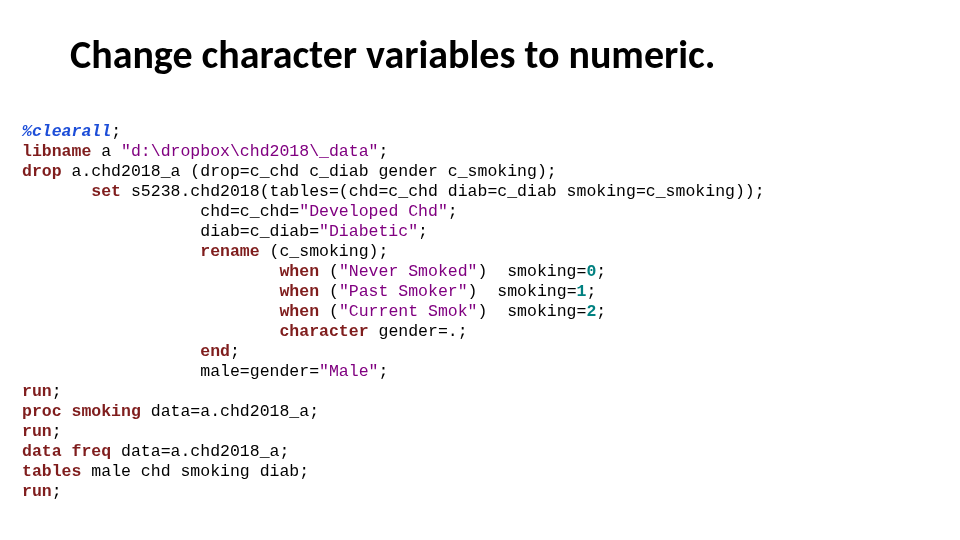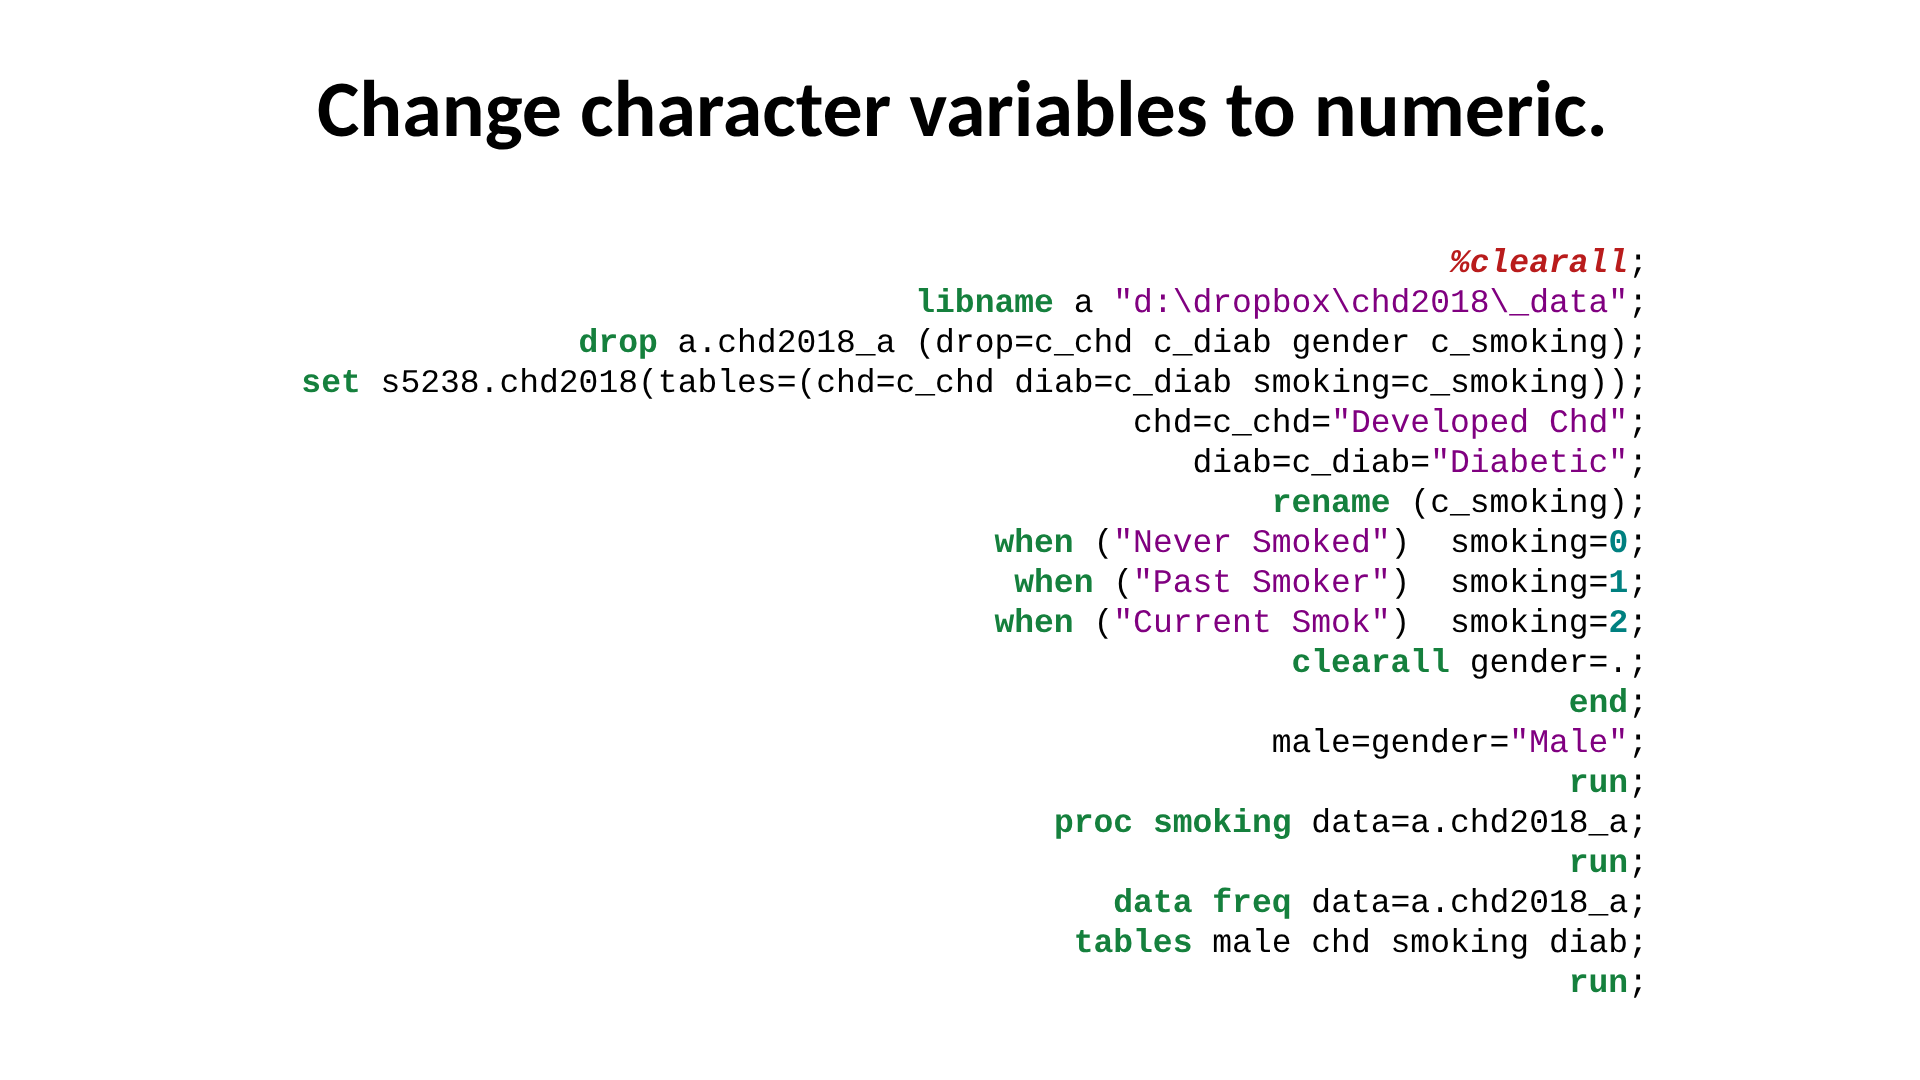--- a/index.html
+++ b/index.html
@@ -9,21 +9,20 @@
     height: 540px;
     background: #ffffff;
     font-family: Calibri, "Segoe UI", Arial, sans-serif;
     overflow: hidden;
   }
   .slide {
     position: relative;
     width: 844px;
     height: 540px;
     box-sizing: border-box;
-    text-align: right;
   }
   .title {
     position: absolute;
     top: 30px;
     left: 70px;
     right: 40px;
     font-size: 40px;
     font-weight: 700;
     color: #000000;
     letter-spacing: 0px;
@@ -31,22 +30,22 @@
   .code {
     position: absolute;
     top: 122px;
     left: 22px;
     right: 20px;
     font-family: "Lucida Console", Consolas, "Courier New", monospace;
     font-size: 16.5px;
     line-height: 20px;
     white-space: pre;
   }
-  .kw  { font-weight: 700; color: #15803d; }     
-  .mac { font-weight: 700; font-style: italic; color: #b91c1c; } 
+  .kw  { font-weight: 700; color: #7f1d1d; }     
+  .mac { font-weight: 700; font-style: italic; color: #1d4ed8; } 
   .pl  { color: #000000; }                       
   .str { color: #800080; }                       
   .op  { color: #000000; }                       
   .num { font-weight: 700; color: #008080; }     
 </style>
 </head>
 <body>
 <div class="slide">
 
 <div class="title">Change character variables to numeric.</div>
@@ -54,21 +53,21 @@
 <div class="code"><span class="mac">%clearall</span><span class="op">;</span>
 <span class="kw">libname</span><span class="pl"> a </span><span class="str">"d:\dropbox\chd2018\_data"</span><span class="op">;</span>
 <span class="kw">drop</span><span class="pl"> a.chd2018_a (drop=c_chd c_diab gender c_smoking);</span>
 <span class="pl">       </span><span class="kw">set</span><span class="pl"> s5238.chd2018(tables=(chd=c_chd diab=c_diab smoking=c_smoking));</span>
 <span class="pl">                  </span><span class="pl">chd=c_chd=</span><span class="str">"Developed Chd"</span><span class="op">;</span>
 <span class="pl">                  </span><span class="pl">diab=c_diab=</span><span class="str">"Diabetic"</span><span class="op">;</span>
 <span class="pl">                  </span><span class="kw">rename</span><span class="pl"> (c_smoking);</span>
 <span class="pl">                          </span><span class="kw">when</span><span class="pl"> (</span><span class="str">"Never Smoked"</span><span class="pl">)  smoking=</span><span class="num">0</span><span class="op">;</span>
 <span class="pl">                          </span><span class="kw">when</span><span class="pl"> (</span><span class="str">"Past Smoker"</span><span class="pl">)  smoking=</span><span class="num">1</span><span class="op">;</span>
 <span class="pl">                          </span><span class="kw">when</span><span class="pl"> (</span><span class="str">"Current Smok"</span><span class="pl">)  smoking=</span><span class="num">2</span><span class="op">;</span>
-<span class="pl">                          </span><span class="kw">clearall</span><span class="pl"> gender=.;</span>
+<span class="pl">                          </span><span class="kw">character</span><span class="pl"> gender=.;</span>
 <span class="pl">                  </span><span class="kw">end</span><span class="op">;</span>
 <span class="pl">                  </span><span class="pl">male=gender=</span><span class="str">"Male"</span><span class="op">;</span>
 <span class="kw">run</span><span class="op">;</span>
 <span class="kw">proc smoking</span><span class="pl"> data=a.chd2018_a;</span>
 <span class="kw">run</span><span class="op">;</span>
 <span class="kw">data freq</span><span class="pl"> data=a.chd2018_a;</span>
 <span class="kw">tables</span><span class="pl"> male chd smoking diab;</span>
 <span class="kw">run</span><span class="op">;</span></div>
 
 </div>

